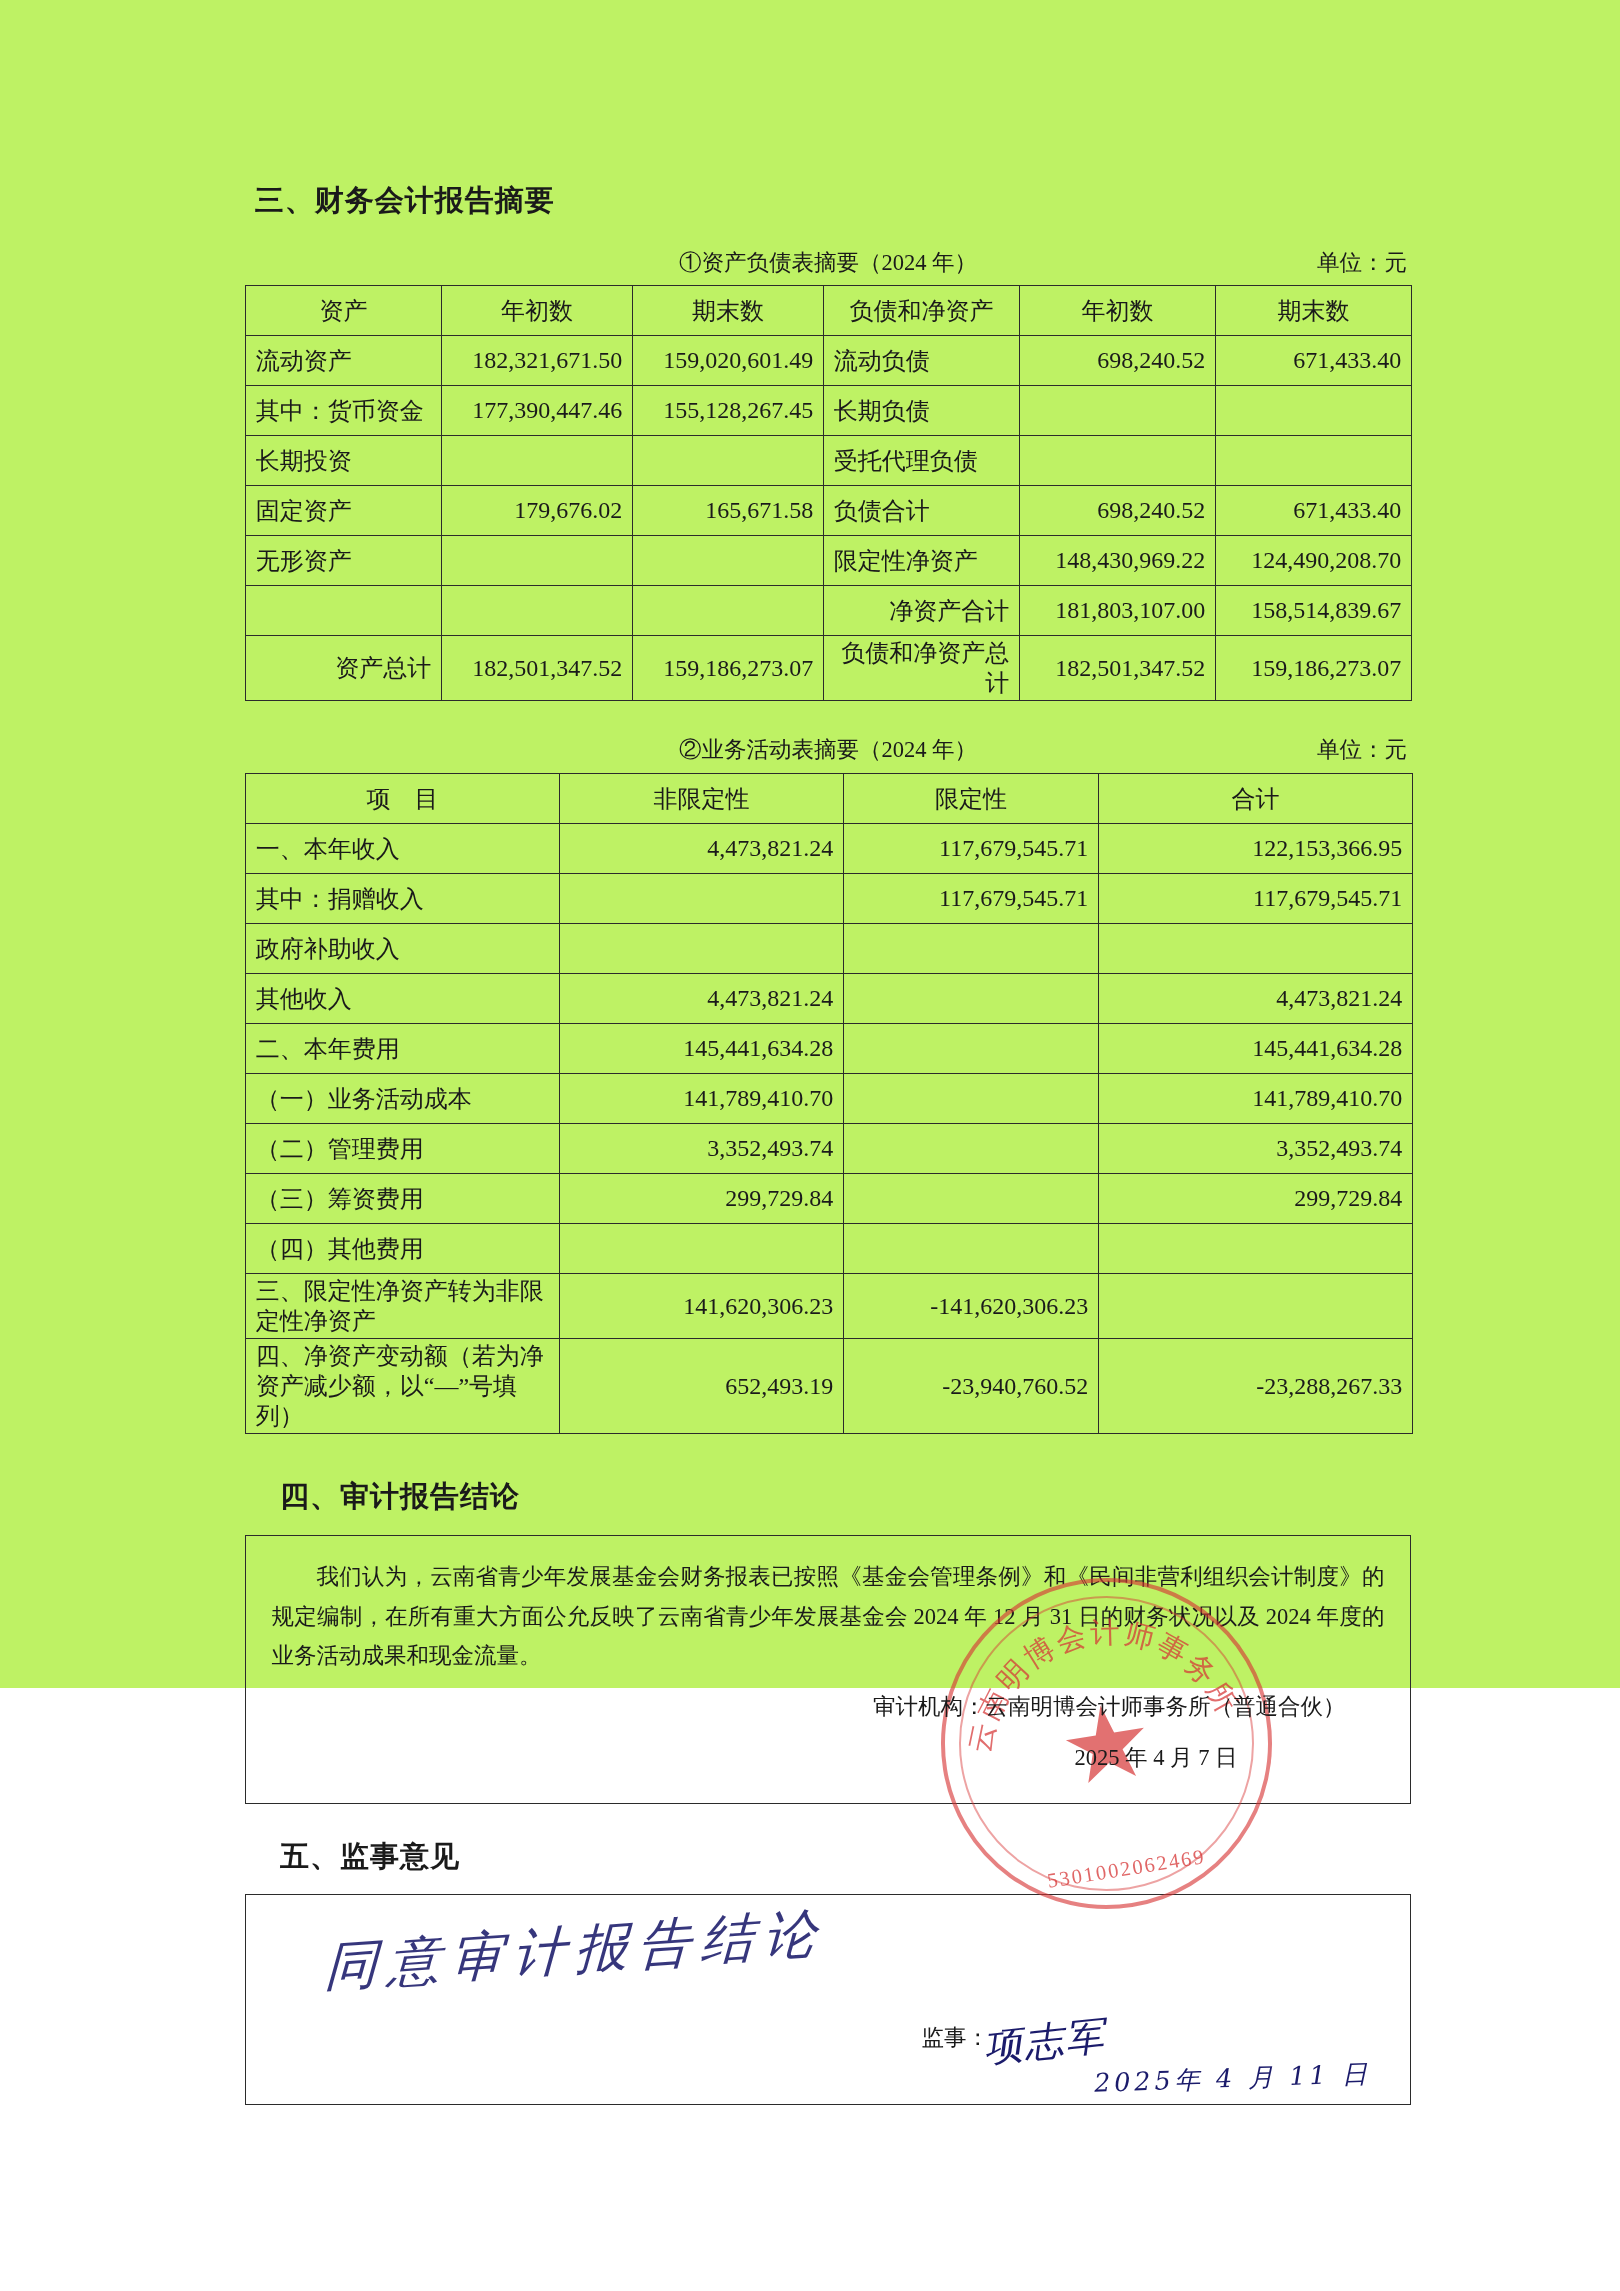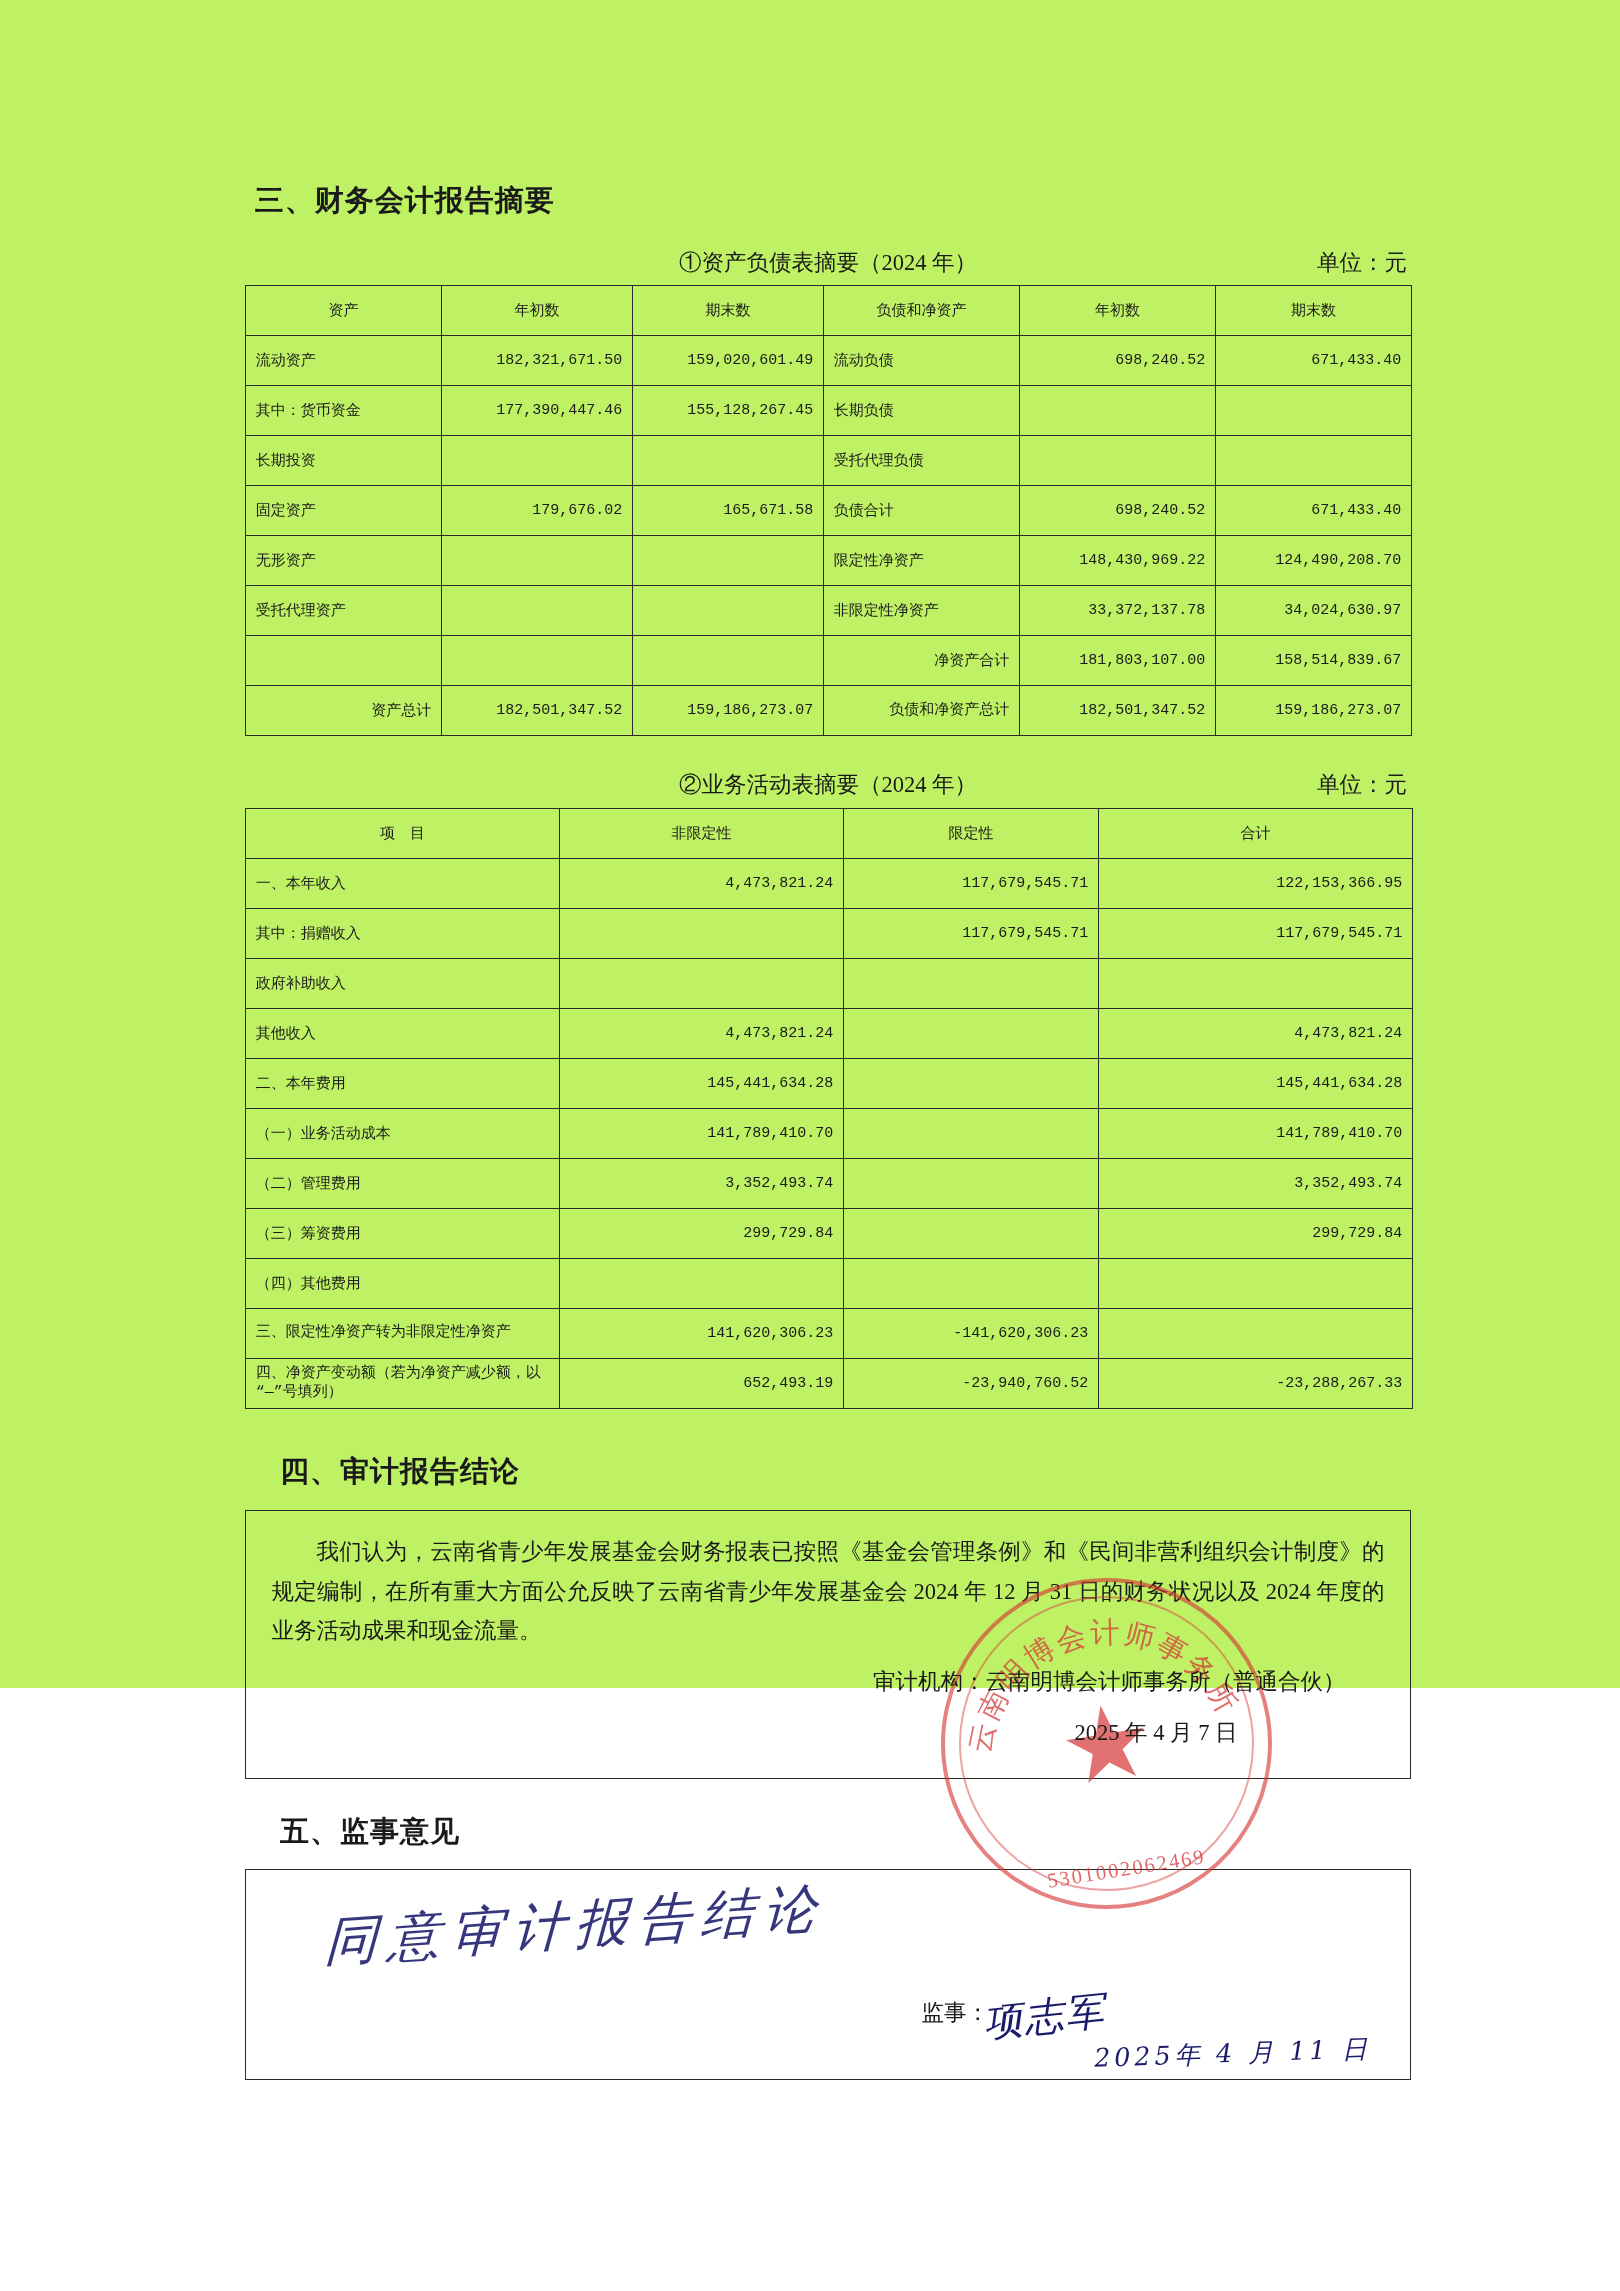--- a/index.html
+++ b/index.html
@@ -55,22 +55,21 @@
     position: absolute;
     right: 3.9px;
     top: 0;
   }
 
   
   table.fin {
     border-collapse: collapse;
     width: 1166px;
     table-layout: fixed;
-    font-size: 15px;
-    font-family: Liberation Mono, monospace;
+    font-size: 24px;
   }
   table.fin td {
     border: 1px solid #2b2b2b;
     height: 45px;
     padding: 2px 9.8px;
     vertical-align: middle;
   }
   .c { text-align: right; }
   .r { text-align: right; padding-right: 13.7px; }
   .l { text-align: left; }
@@ -273,28 +272,20 @@
           <td class="r">698,240.52</td>
           <td class="r">671,433.40</td>
         </tr>
         <tr>
           <td class="l">无形资产</td>
           <td class="r"></td>
           <td class="r"></td>
           <td class="l">限定性净资产</td>
           <td class="r">148,430,969.22</td>
           <td class="r">124,490,208.70</td>
-        </tr>
-        <tr>
-          <td class="l">受托代理资产</td>
-          <td class="r"></td>
-          <td class="r"></td>
-          <td class="l">非限定性净资产</td>
-          <td class="r">33,372,137.78</td>
-          <td class="r">34,024,630.97</td>
         </tr>
         <tr>
           <td class="l"></td>
           <td class="r"></td>
           <td class="r"></td>
           <td class="c">净资产合计</td>
           <td class="r">181,803,107.00</td>
           <td class="r">158,514,839.67</td>
         </tr>
         <tr>

